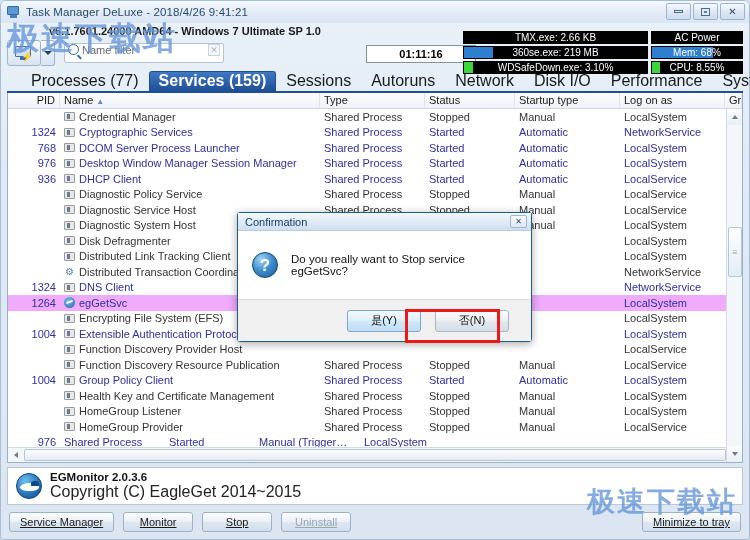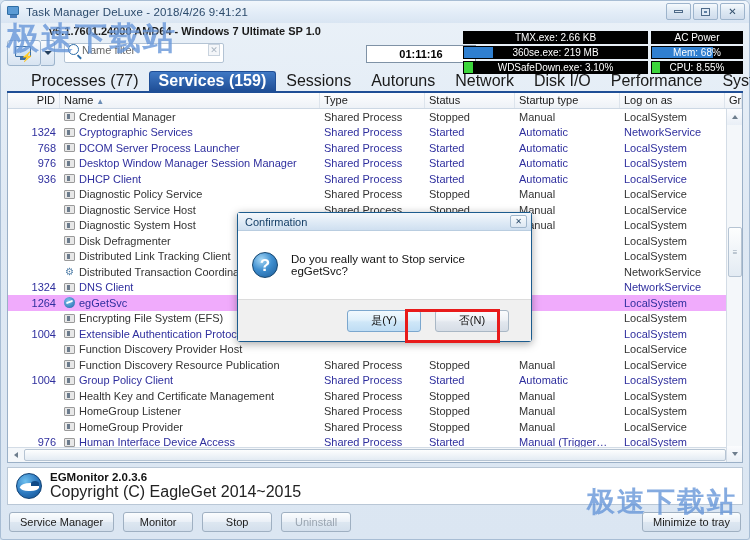--- a/index.html
+++ b/index.html
@@ -189,21 +189,21 @@
   }
   .eagle:before{content:"";position:absolute;left:3px;top:9px;width:19px;height:8px;background:#fff;border-radius:60% 40% 50% 50%;}
   .eagle:after{content:"";position:absolute;left:14px;top:7px;width:8px;height:5px;background:#0f4a87;border-radius:50% 50% 0 0;}
   .info-t1 { font-weight:bold; font-size:11.5px; color:#111; }
   .info-t2 { font-size:16px; color:#222; margin-top:0; }
   .btnbar { flex:0 0 34px; display:flex; align-items:center; padding:0 8px; gap:9px; position:relative; }
   .pbtn {
     height:20px; min-width:70px; padding:0 10px;
     border:1px solid #9fb0c2; border-radius:3px;
     background:linear-gradient(180deg,#fbfdfe 0%,#eaf0f7 48%,#dde7f1 52%,#d3dfec 100%);
-    font-size:11px; color:#1a1a1a; display:flex;align-items:center;justify-content:center;
+    font-size:11px; color:#1a1a1a; display:flex;align-items:center;justify-content:center;text-decoration:underline;
   }
   .pbtn.disabled{color:#9aa5b1;}
   .pbtn.mini{position:absolute;right:8px;min-width:80px;}
   
   .modal {
     position:absolute; left:236px; top:211px; width:295px; height:130px;
     border:1px solid #1c5c8e; border-radius:3px; z-index:40;
     box-shadow:0 2px 8px rgba(0,0,0,.35);
     background:#fff; display:flex; flex-direction:column;
     font-family:"Liberation Sans", sans-serif;
@@ -600,24 +600,20 @@
             <span class="dim">HomeGroup Provider</span>
           </div>
           <div class="c-type dim">Shared Process</div>
           <div class="c-status dim">Stopped</div>
           <div class="c-startup dim">Manual</div>
           <div class="c-logon dim">LocalService</div>
           <div class="c-group dim"></div>
         </div>
         <div class="row">
           <div class="c-pid">976</div>
-          <div class="c-name">
-            <span class="svc-ico"></span>
-            <span>Human Interface Device Access</span>
-          </div>
           <div class="c-type">Shared Process</div>
           <div class="c-status">Started</div>
           <div class="c-startup">Manual (Trigger…</div>
           <div class="c-logon">LocalSystem</div>
           <div class="c-group"></div>
         </div>
       </div>
 
     <div class="vsb">
       <div class="sb-arrow">

